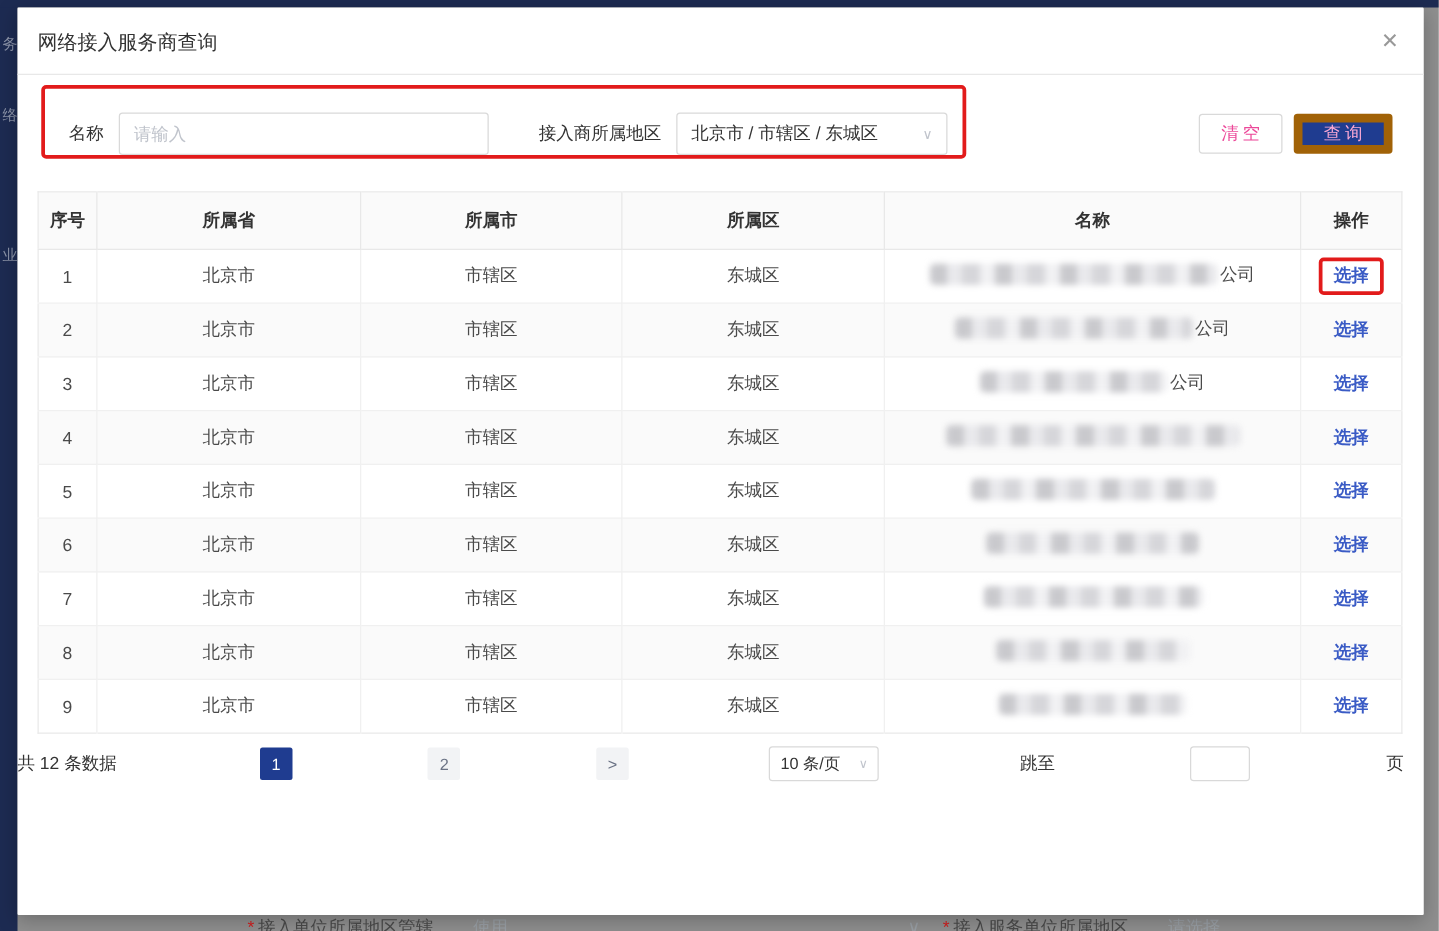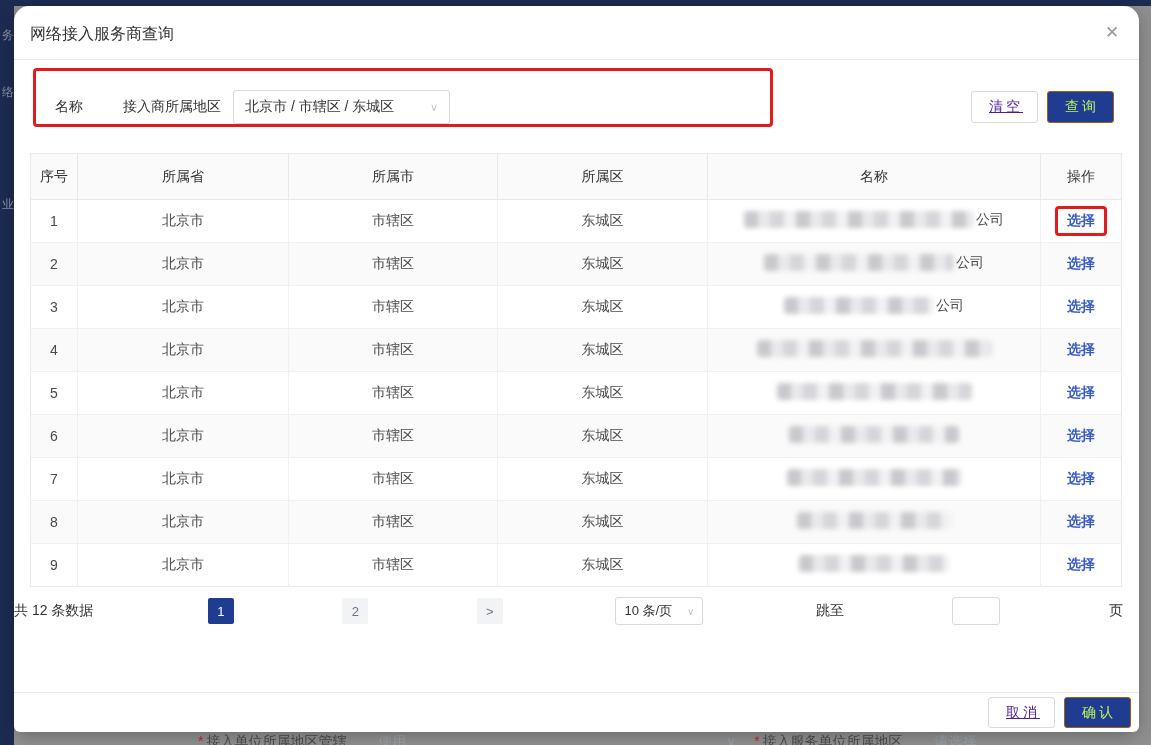--- a/index.html
+++ b/index.html
@@ -14,21 +14,21 @@
     background:#1d2b52; z-index:1; }
   .sidebar-frag { position:absolute; left:2px; color:#8b93a8; font-size:12px; }
   .backdrop-bottom { position:absolute; left:14px; top:733px; width:1137px; height:12px;
     overflow:hidden; z-index:0; color:#4a4a4a; font-size:14px; white-space:nowrap;margin-left:24px; }
   .bg-field { position:absolute; top:0; }
   .bg-star { color:#d02020; margin-right:3px; }
   .bg-muted { color:#9aa0a6; }
 
   
   .modal { position:absolute; left:14px; top:6px; width:1125px; height:726px;
-    background:#ffffff; border-radius:15px; z-index:2;
+    background:#ffffff; border-radius:1px; z-index:2;
     box-shadow:0 4px 16px rgba(0,0,0,.25); }
 
   .modal-header { position:relative; height:54px; border-bottom:1px solid #e8e8e8; }
   .modal-title { position:absolute; left:16px; top:18px; font-size:16px; color:#333; }
   .close-btn { position:absolute; right:16px; top:16px; width:22px; height:22px;
     color:#999; font-size:17px; line-height:22px; text-align:center; cursor:pointer; }
 
   
   .search-row { position:relative; margin-top:30px; height:34px;
     display:flex; align-items:center; padding:0 25px 0 41px; }
@@ -41,29 +41,29 @@
   .text-input::placeholder { color:#c0c4cc; }
   .region-label { margin-left:40px; }
   .select-box { margin-left:12px; width:217px; height:34px; border:1px solid #d9d9d9;
     border-radius:3px; display:flex; align-items:center; padding:0 11px;
     font-size:14px; color:#333; cursor:pointer; background:#fff; }
   .select-box .chevron { margin-left:auto; color:#c0c4cc; font-size:11px; }
   .spacer { flex:1; }
   .btn { height:32px; min-width:66px; padding:0 14px; font-size:14px; letter-spacing:3px;
     text-indent:3px; border-radius:3px; cursor:pointer; font-family:inherit;
     display:inline-flex; align-items:center; justify-content:center; }
-  .btn-plain { background:#fff; border:1px solid #d9d9d9; color:#4c1d95;text-decoration:underline; }
-  .btn-primary { border:1px solid #a16207; color:#bef264;font-family:Liberation Mono, monospace; }
+  .btn-plain { background:#fff; border:1px solid #d9d9d9; color:#ec4899; }
+  .btn-primary { border:7px solid #a16207; color:#f9a8d4;font-family:Liberation Mono, monospace; }
   .btn + .btn { margin-left:9px; }
 
   
   .table-wrap { margin:29px 16px 0 16px; }
   table { width:1091px; border-collapse:collapse; table-layout:fixed;
     border:1px solid #e9e9e9; font-size:14px; }
-  th { background:#fafafa; height:46px; font-weight:normal; color:#333;
+  th { background:#fafafa; height:46px; font-weight:bold; color:#333;
     border-bottom:1px solid #e8e8e8; border-right:1px solid #e8e8e8; text-align:center; }
   th:last-child { border-right:none; }
   td { height:43px; color:#4a4a4a; text-align:center;
     border-bottom:1px solid #f0f0f0; border-right:1px solid #f0f0f0; }
   td:last-child { border-right:none;font-weight:bold; }
   tbody tr:nth-child(even) td { background:#fafafa; }
   tbody tr:last-child td { border-bottom:none; }
   col.c-idx {width:47px;} col.c-prov {width:211px;} col.c-city {width:209px;}
   col.c-dist {width:210px;} col.c-name {width:333px;} col.c-act {width:81px;}
 
@@ -124,20 +124,21 @@
 <div class="modal">
 
   <div class="modal-header">
     <div class="modal-title">网络接入服务商查询</div>
     <div class="close-btn">✕</div>
   </div>
 
   <div class="search-row">
     <div class="red-box-form"></div>
     <span class="field-label">名称</span>
+    <input class="text-input" type="text" placeholder="请输入" style="">
     <span class="field-label region-label">接入商所属地区</span>
     <div class="select-box">
       <span>北京市 / 市辖区 / 东城区</span>
       <span class="chevron">∨</span>
     </div>
     <div class="spacer"></div>
     <button class="btn btn-plain">清空</button>
     <button class="btn btn-primary" style="background: rgb(31, 60, 144);">查询</button>
   </div>
 
@@ -266,18 +267,14 @@
     <span class="pg-num">&gt;</span>
     <div class="pg-size">
       <span>10 条/页</span>
       <span class="chevron">∨</span>
     </div>
     <span class="pg-jump-label">跳至</span>
     <input class="pg-jump-input" type="text" style="">
     <span class="pg-jump-suffix">页</span>
   </div>
 
-  <div class="modal-footer">
-    <button class="btn btn-plain">取消</button>
-    <button class="btn btn-primary" style="background: rgb(31, 60, 144);">确认</button>
-  </div>
 
 </div>
 
 </body></html>

